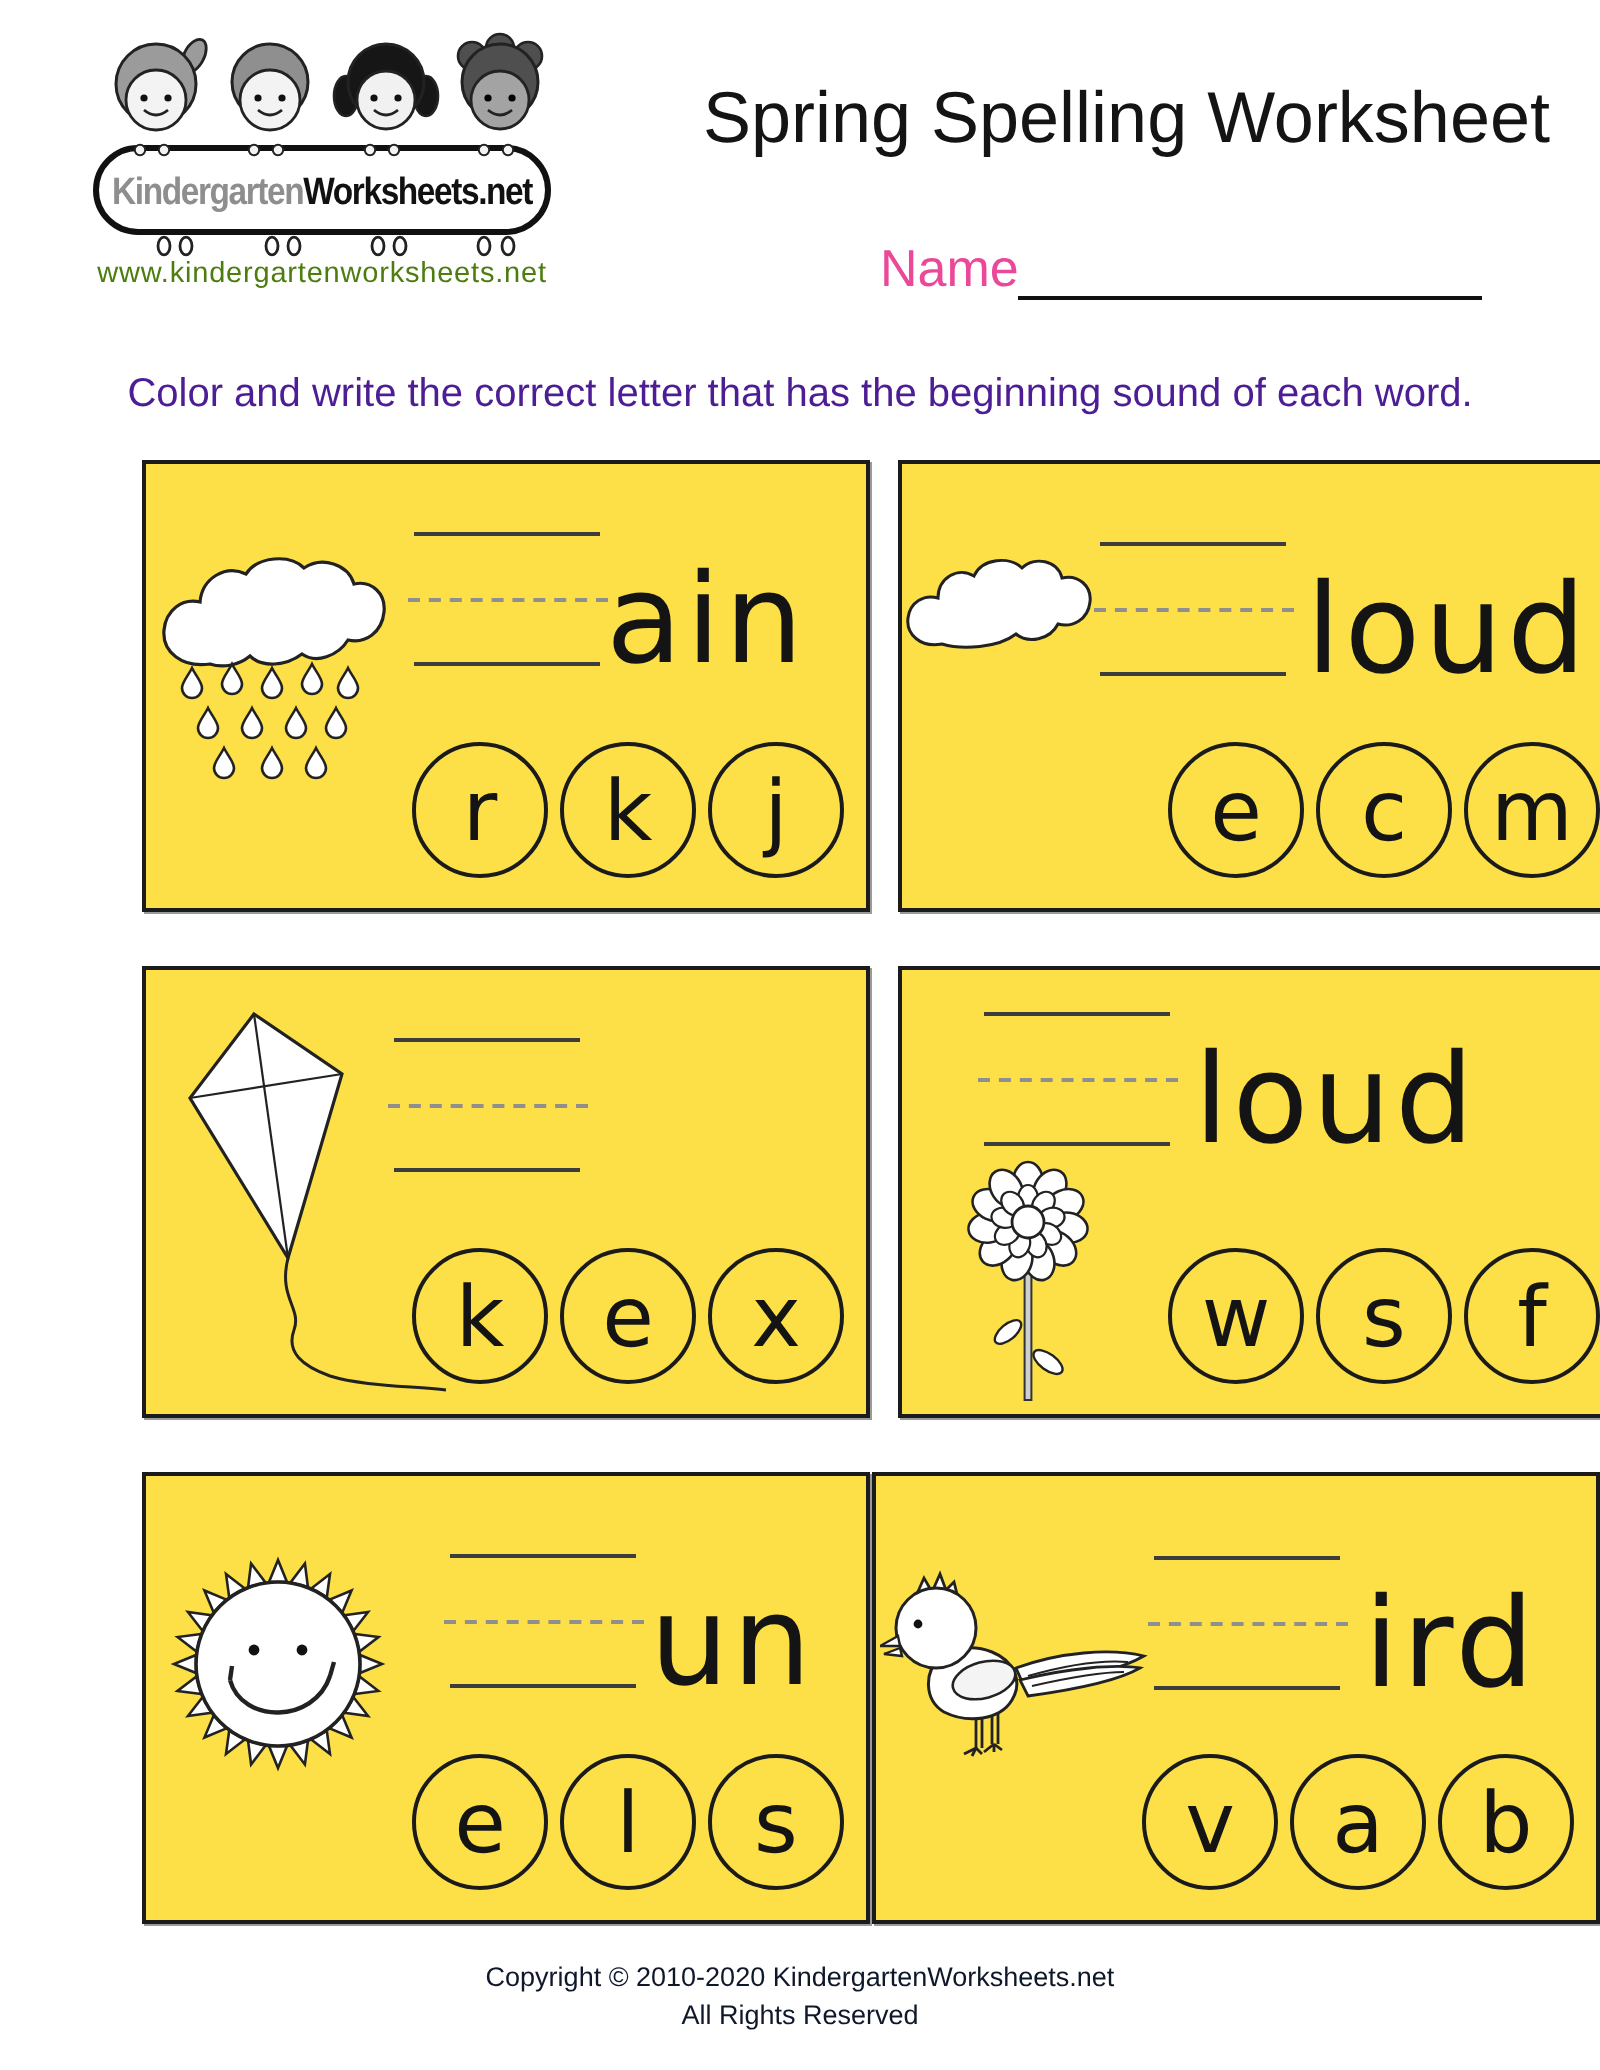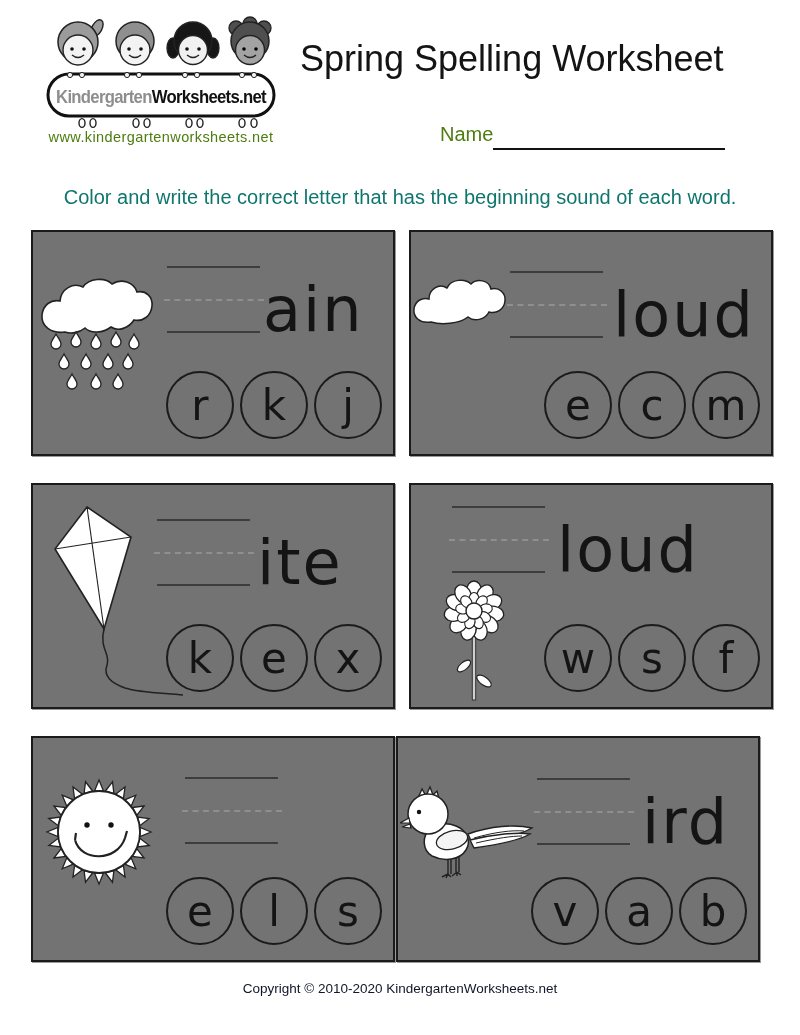--- a/index.html
+++ b/index.html
@@ -8,31 +8,31 @@
 
   
   .logo-svg{position:absolute;left:46px;top:12px;}
   .logo-text{position:absolute;left:46px;top:76px;width:230px;height:42px;
              display:flex;align-items:center;justify-content:center;white-space:nowrap;
              font-weight:700;font-size:19px;letter-spacing:-0.8px;transform:scaleX(.88);}
   .logo-text .p1{color:#8e8e8e;}
   .logo-text .p2{color:#111;}
   .website{position:absolute;left:36px;top:129px;width:250px;text-align:center;
            font-size:14.5px;letter-spacing:.4px;color:#4d7c0f;}
-  .title{position:absolute;left:300px;top:38px;width:475px;text-align:left;
+  .title{position:absolute;left:300px;top:38px;width:475px;text-align:right;
          font-size:36px;font-weight:400;color:#141414;}
   .name-row{position:absolute;left:440px;top:118px;display:flex;align-items:flex-end;}
-  .name-label{font-size:20px;color:#4d7c0f;line-height:32px;}
+  .name-label{font-size:26px;color:#ec4899;line-height:32px;}
   .name-line{width:232px;height:30px;border-bottom:2.5px solid #111;}
   .instruction{position:absolute;left:0;top:186px;width:100%;text-align:center;
-               font-size:20px;color:#0f766e;}
+               font-size:20px;color:#4c1d95;}
 
   
-  .card{position:absolute;width:360px;height:222px;border:2px solid #1b1b1b;background:#737373;
-        box-shadow:1px 1px 0 #9a9a9a;}
+  .card{position:absolute;width:360px;height:222px;border:2px solid #1b1b1b;background:#fde047;
+        box-shadow:1px 1px 0 #9a9a9a;margin-left:40px;}
   #card-rain  {left:31px; top:230px;}
   #card-cloud {left:409px;top:230px;}
   #card-kite  {left:31px; top:483px;}
   #card-flower{left:409px;top:483px;}
   #card-sun   {left:31px; top:736px;}
   #card-bird  {left:396px;top:736px;}
 
   .art{position:absolute;}
   #card-rain   .art{left:4px;  top:42px;}
   #card-cloud  .art{left:0px;  top:40px;}
@@ -199,21 +199,20 @@
       <polygon points="40,8 84,38 57,130 8,50" fill="#fff" stroke="#222" stroke-width="1.6"></polygon>
       <line x1="40" y1="8" x2="57" y2="130" stroke="#222" stroke-width="1.1"></line>
       <line x1="8" y1="50" x2="84" y2="38" stroke="#222" stroke-width="1.1"></line>
       <path d="M57,130 C52,150 64,155 60,166 C56,177 64,184 78,189 C94,194 118,194 136,196" fill="none" stroke="#222" stroke-width="1.5"></path>
     </svg>
     <div class="lines">
       <div class="solid s1"></div>
       <div class="dashed"></div>
       <div class="solid s2"></div>
     </div>
-    <div class="word">ite</div>
     <div class="choices">
       <div class="choice">k</div>
       <div class="choice">e</div>
       <div class="choice">x</div>
     </div>
   </div>
 
   <div class="card" id="card-flower">
     <svg class="art" width="70" height="125" viewBox="0 0 70 125">
       <rect x="33.3" y="58" width="3.4" height="64" fill="#cfcfcf" stroke="#333" stroke-width="1"></rect>
@@ -289,20 +288,21 @@
       <circle cx="58" cy="64" r="41" fill="#fff" stroke="#222" stroke-width="1.8"></circle>
       <circle cx="46" cy="57" r="2.7" fill="#111"></circle>
       <circle cx="70" cy="57" r="2.7" fill="#111"></circle>
       <path d="M34,72 l1,-7 M84,70 l2,-7 M34,72 C40,94 76,94 84,70" fill="none" stroke="#222" stroke-width="2.2"></path>
     </svg>
     <div class="lines">
       <div class="solid s1"></div>
       <div class="dashed"></div>
       <div class="solid s2"></div>
     </div>
+    <div class="word">un</div>
     <div class="choices">
       <div class="choice">e</div>
       <div class="choice">l</div>
       <div class="choice">s</div>
     </div>
   </div>
 
   <div class="card" id="card-bird">
     <svg class="art" width="145" height="105" viewBox="0 0 145 105">
 
@@ -339,15 +339,16 @@
     <div class="word">ird</div>
     <div class="choices">
       <div class="choice">v</div>
       <div class="choice">a</div>
       <div class="choice">b</div>
     </div>
   </div>
 
   <div class="footer">
     <div>Copyright © 2010-2020 KindergartenWorksheets.net</div>
+    <div>All Rights Reserved</div>
   </div>
 
 </div>
 
 </body></html>

